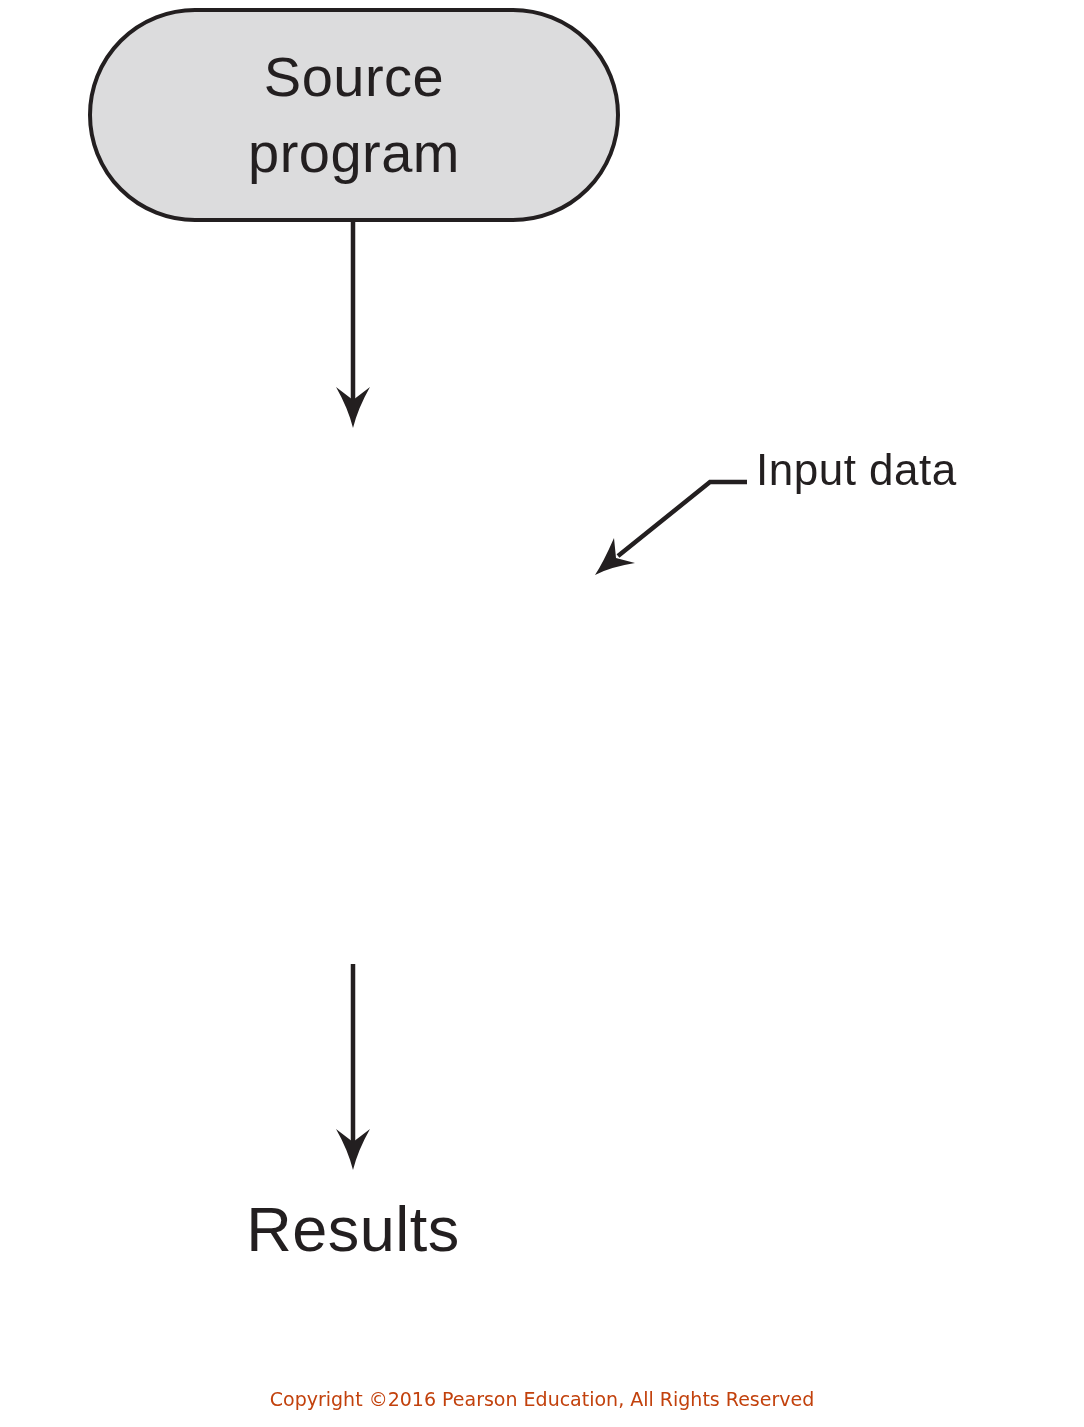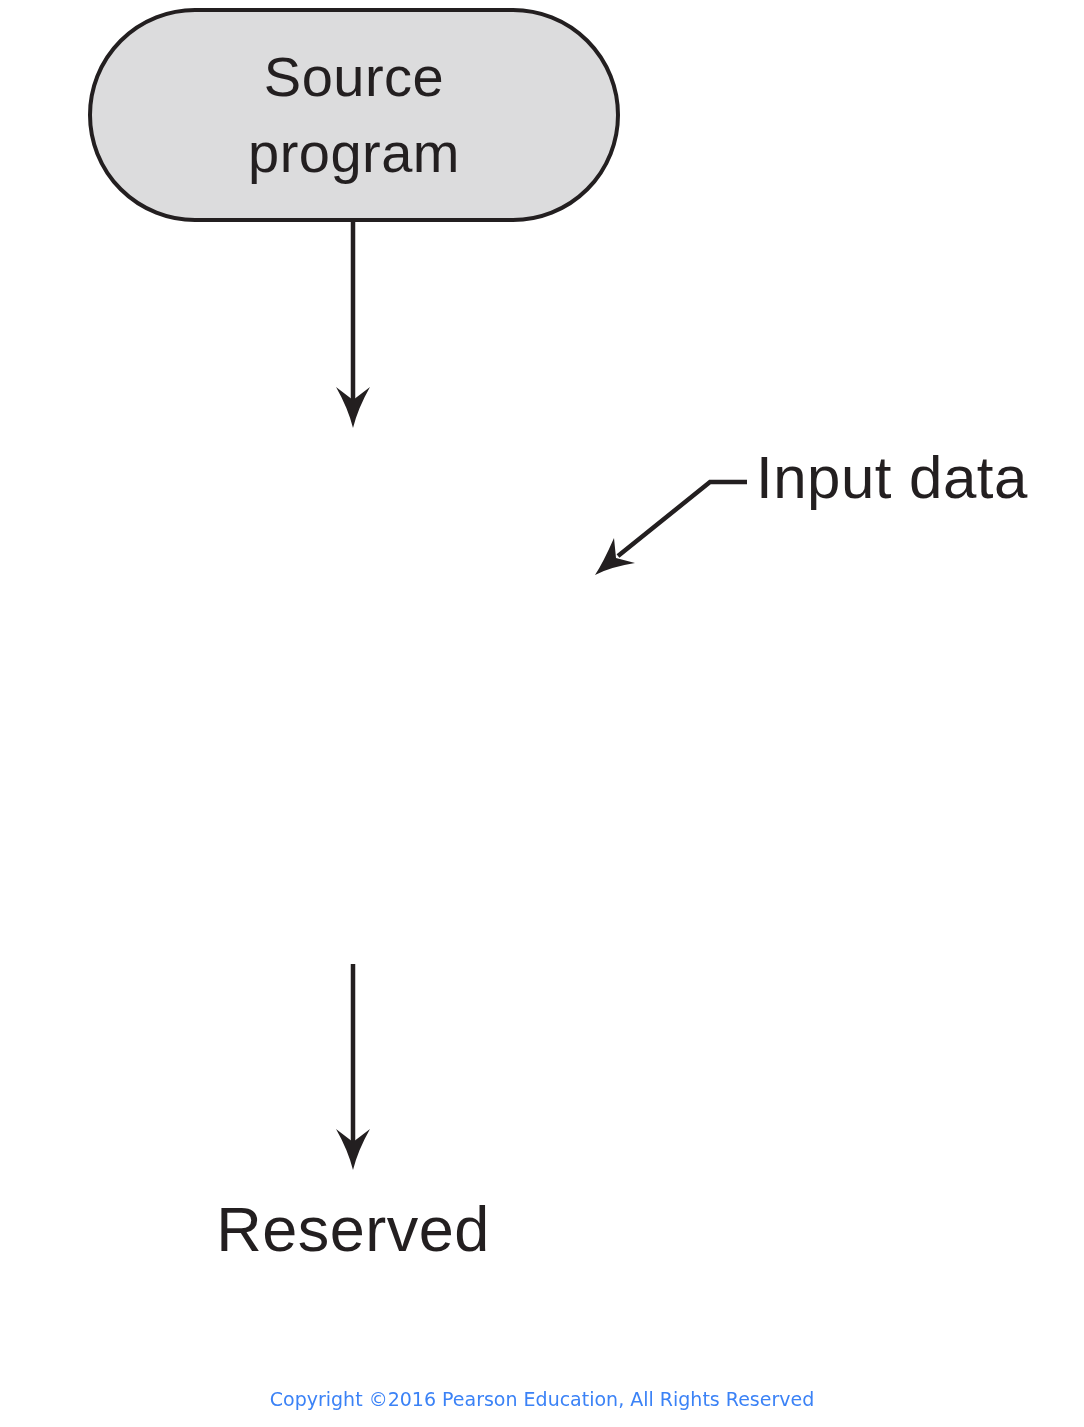--- a/index.html
+++ b/index.html
@@ -53,21 +53,21 @@
   }
   .arrow-layer {
     position: absolute;
     left: 0;
     top: 0;
     width: 1084px;
     height: 1427px;
   }
   .float-label {
     position: absolute;
-    font-size: 60px;
+    font-size: 44px;
     line-height: 1;
     white-space: nowrap;
     letter-spacing: 0.5px;
   }
   .input-data-label {
     left: 756px;
     top: 448px;
   }
   .results-label {
     left: 353px;
@@ -77,21 +77,21 @@
   }
   .copyright {
     position: absolute;
     left: 0;
     top: 1386px;
     width: 100%;
     text-align: center;
     font-family: "DejaVu Sans", sans-serif;
     font-size: 19px;
     line-height: 1.4;
-    color: #3b82f6;
+    color: #c2410c;
   }
 </style>
 </head>
 <body>
 
 <div class="canvas">
 
   <svg class="arrow-layer" viewBox="0 0 1084 1427" xmlns="http://www.w3.org/2000/svg">
 
     <g>
@@ -111,17 +111,17 @@
   </svg>
 
   <div class="node node-stadium">
     <span class="node-label">Source
 program</span>
   </div>
 
 
   <div class="float-label input-data-label">Input data</div>
 
-  <div class="float-label results-label">Reserved</div>
+  <div class="float-label results-label">Results</div>
 
   <div class="copyright">Copyright ©2016 Pearson Education, All Rights Reserved</div>
 
 </div>
 
 </body></html>

